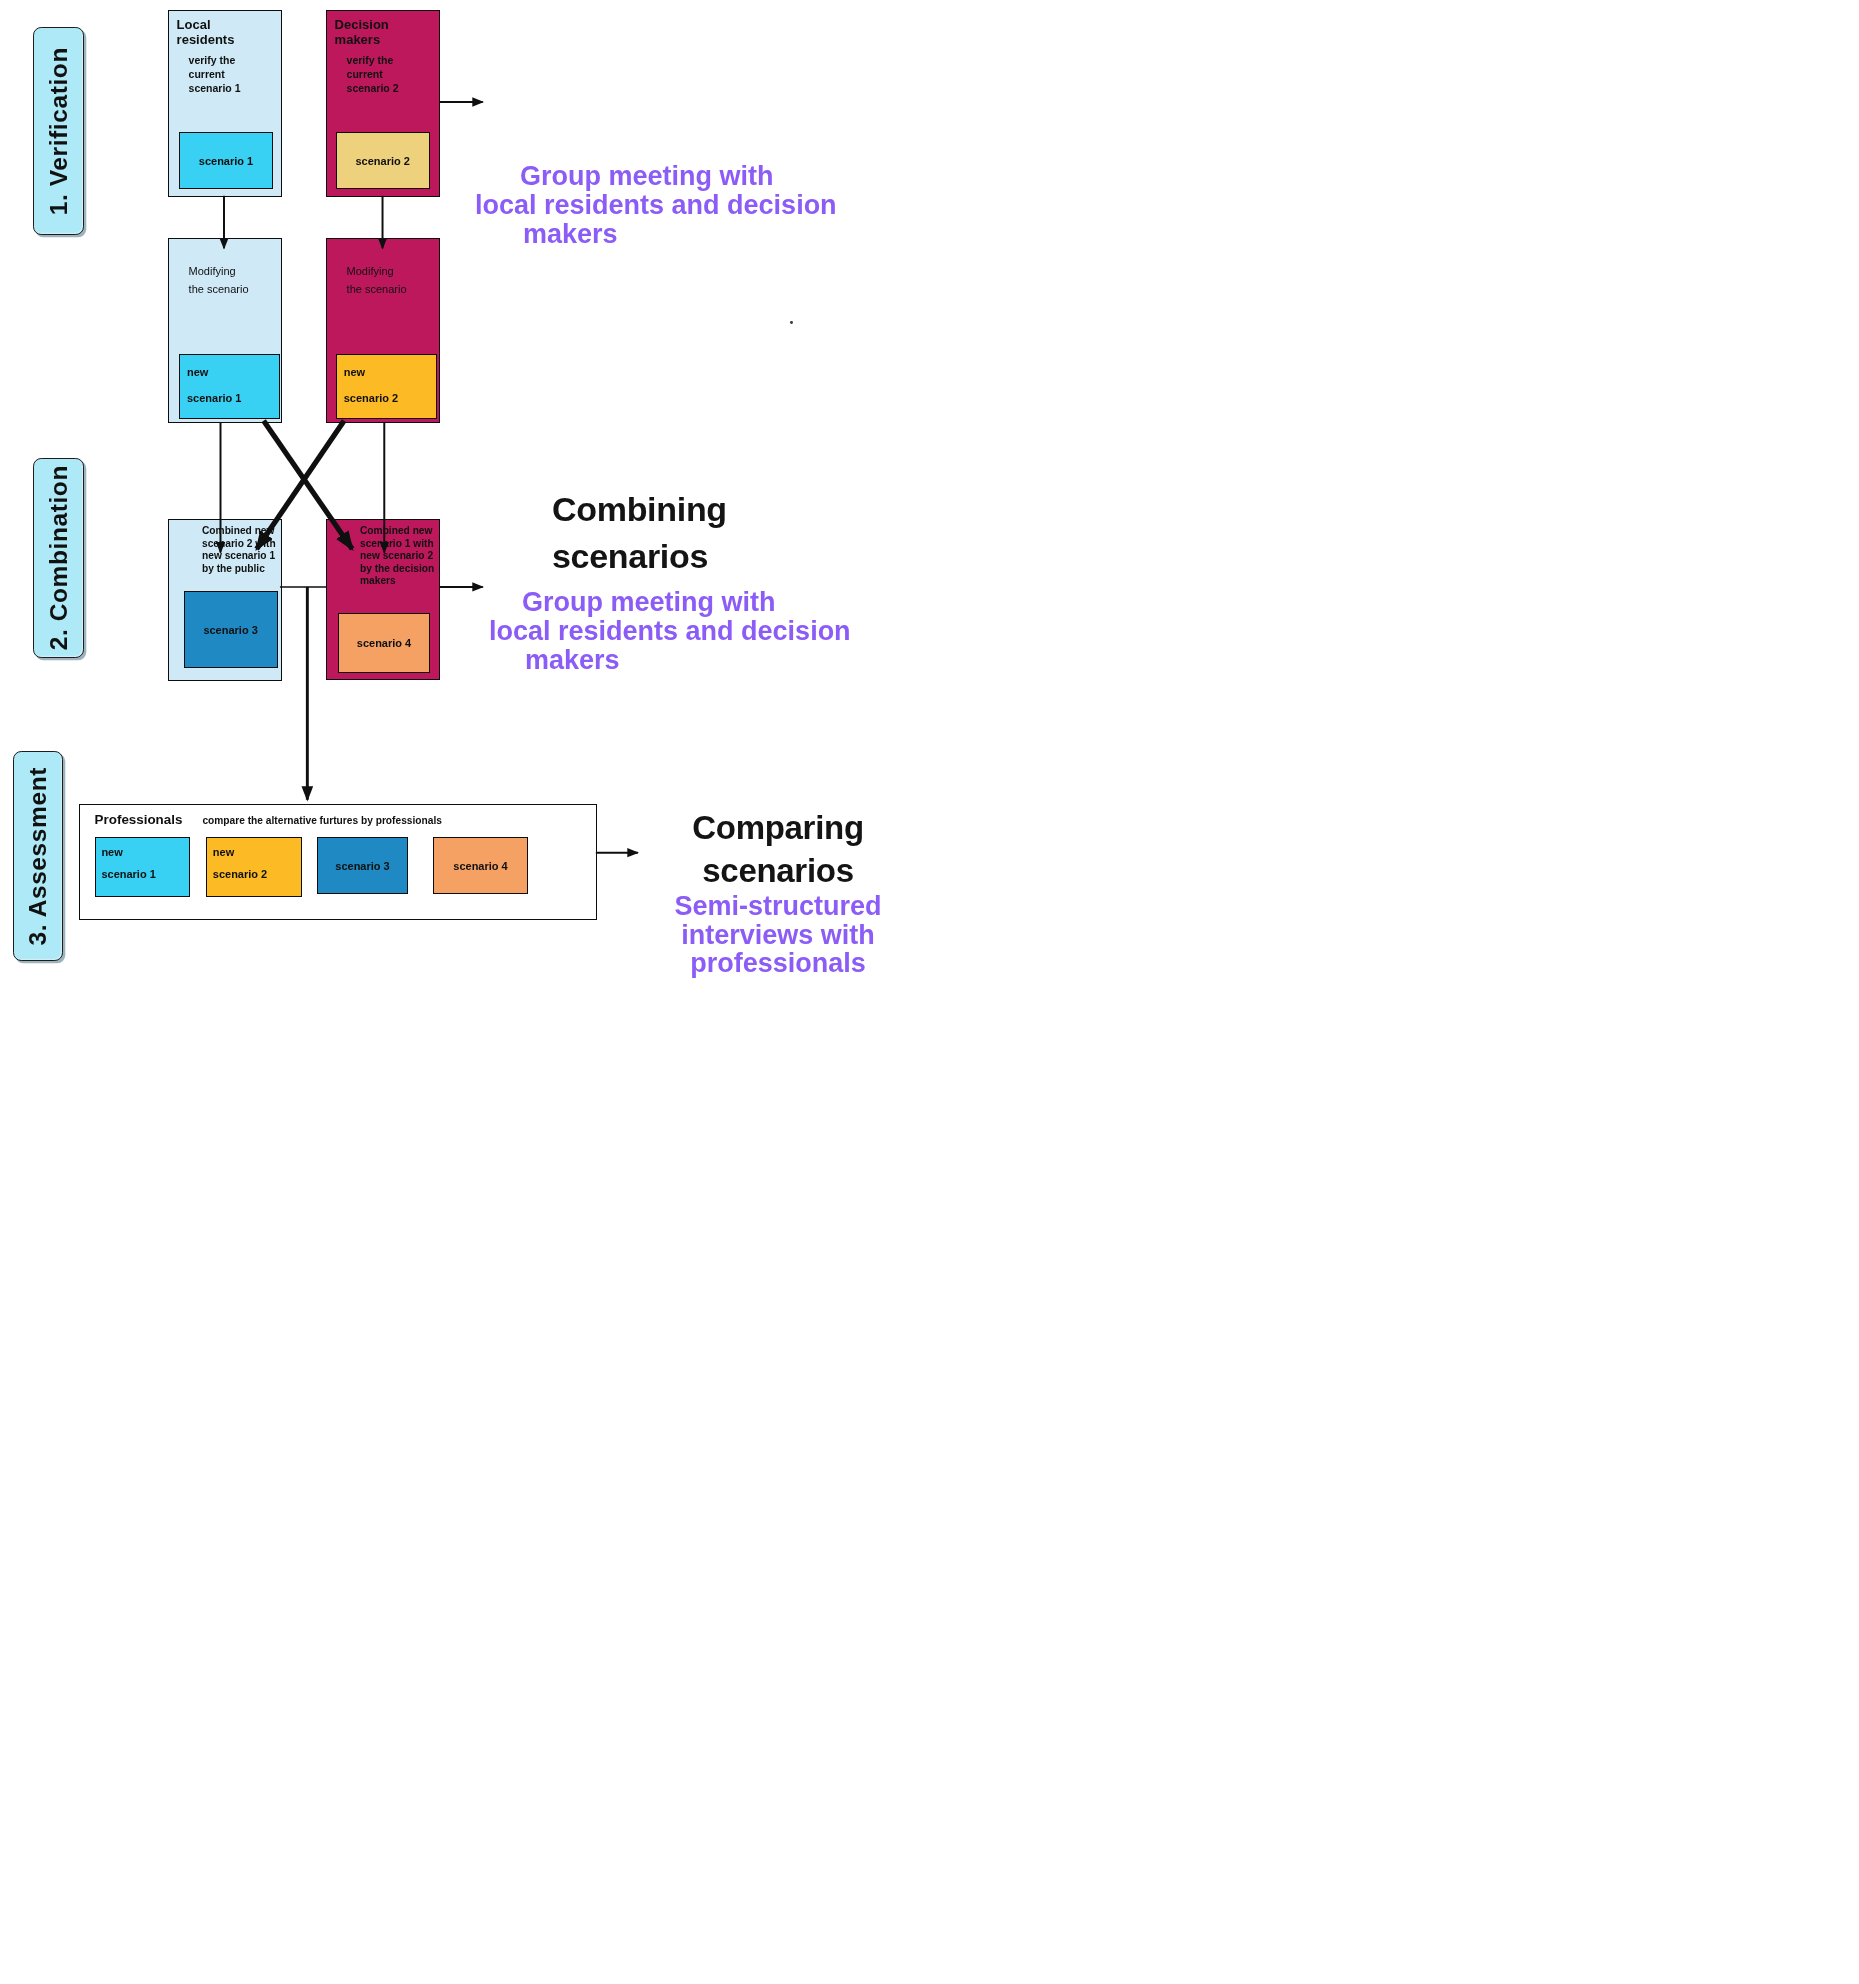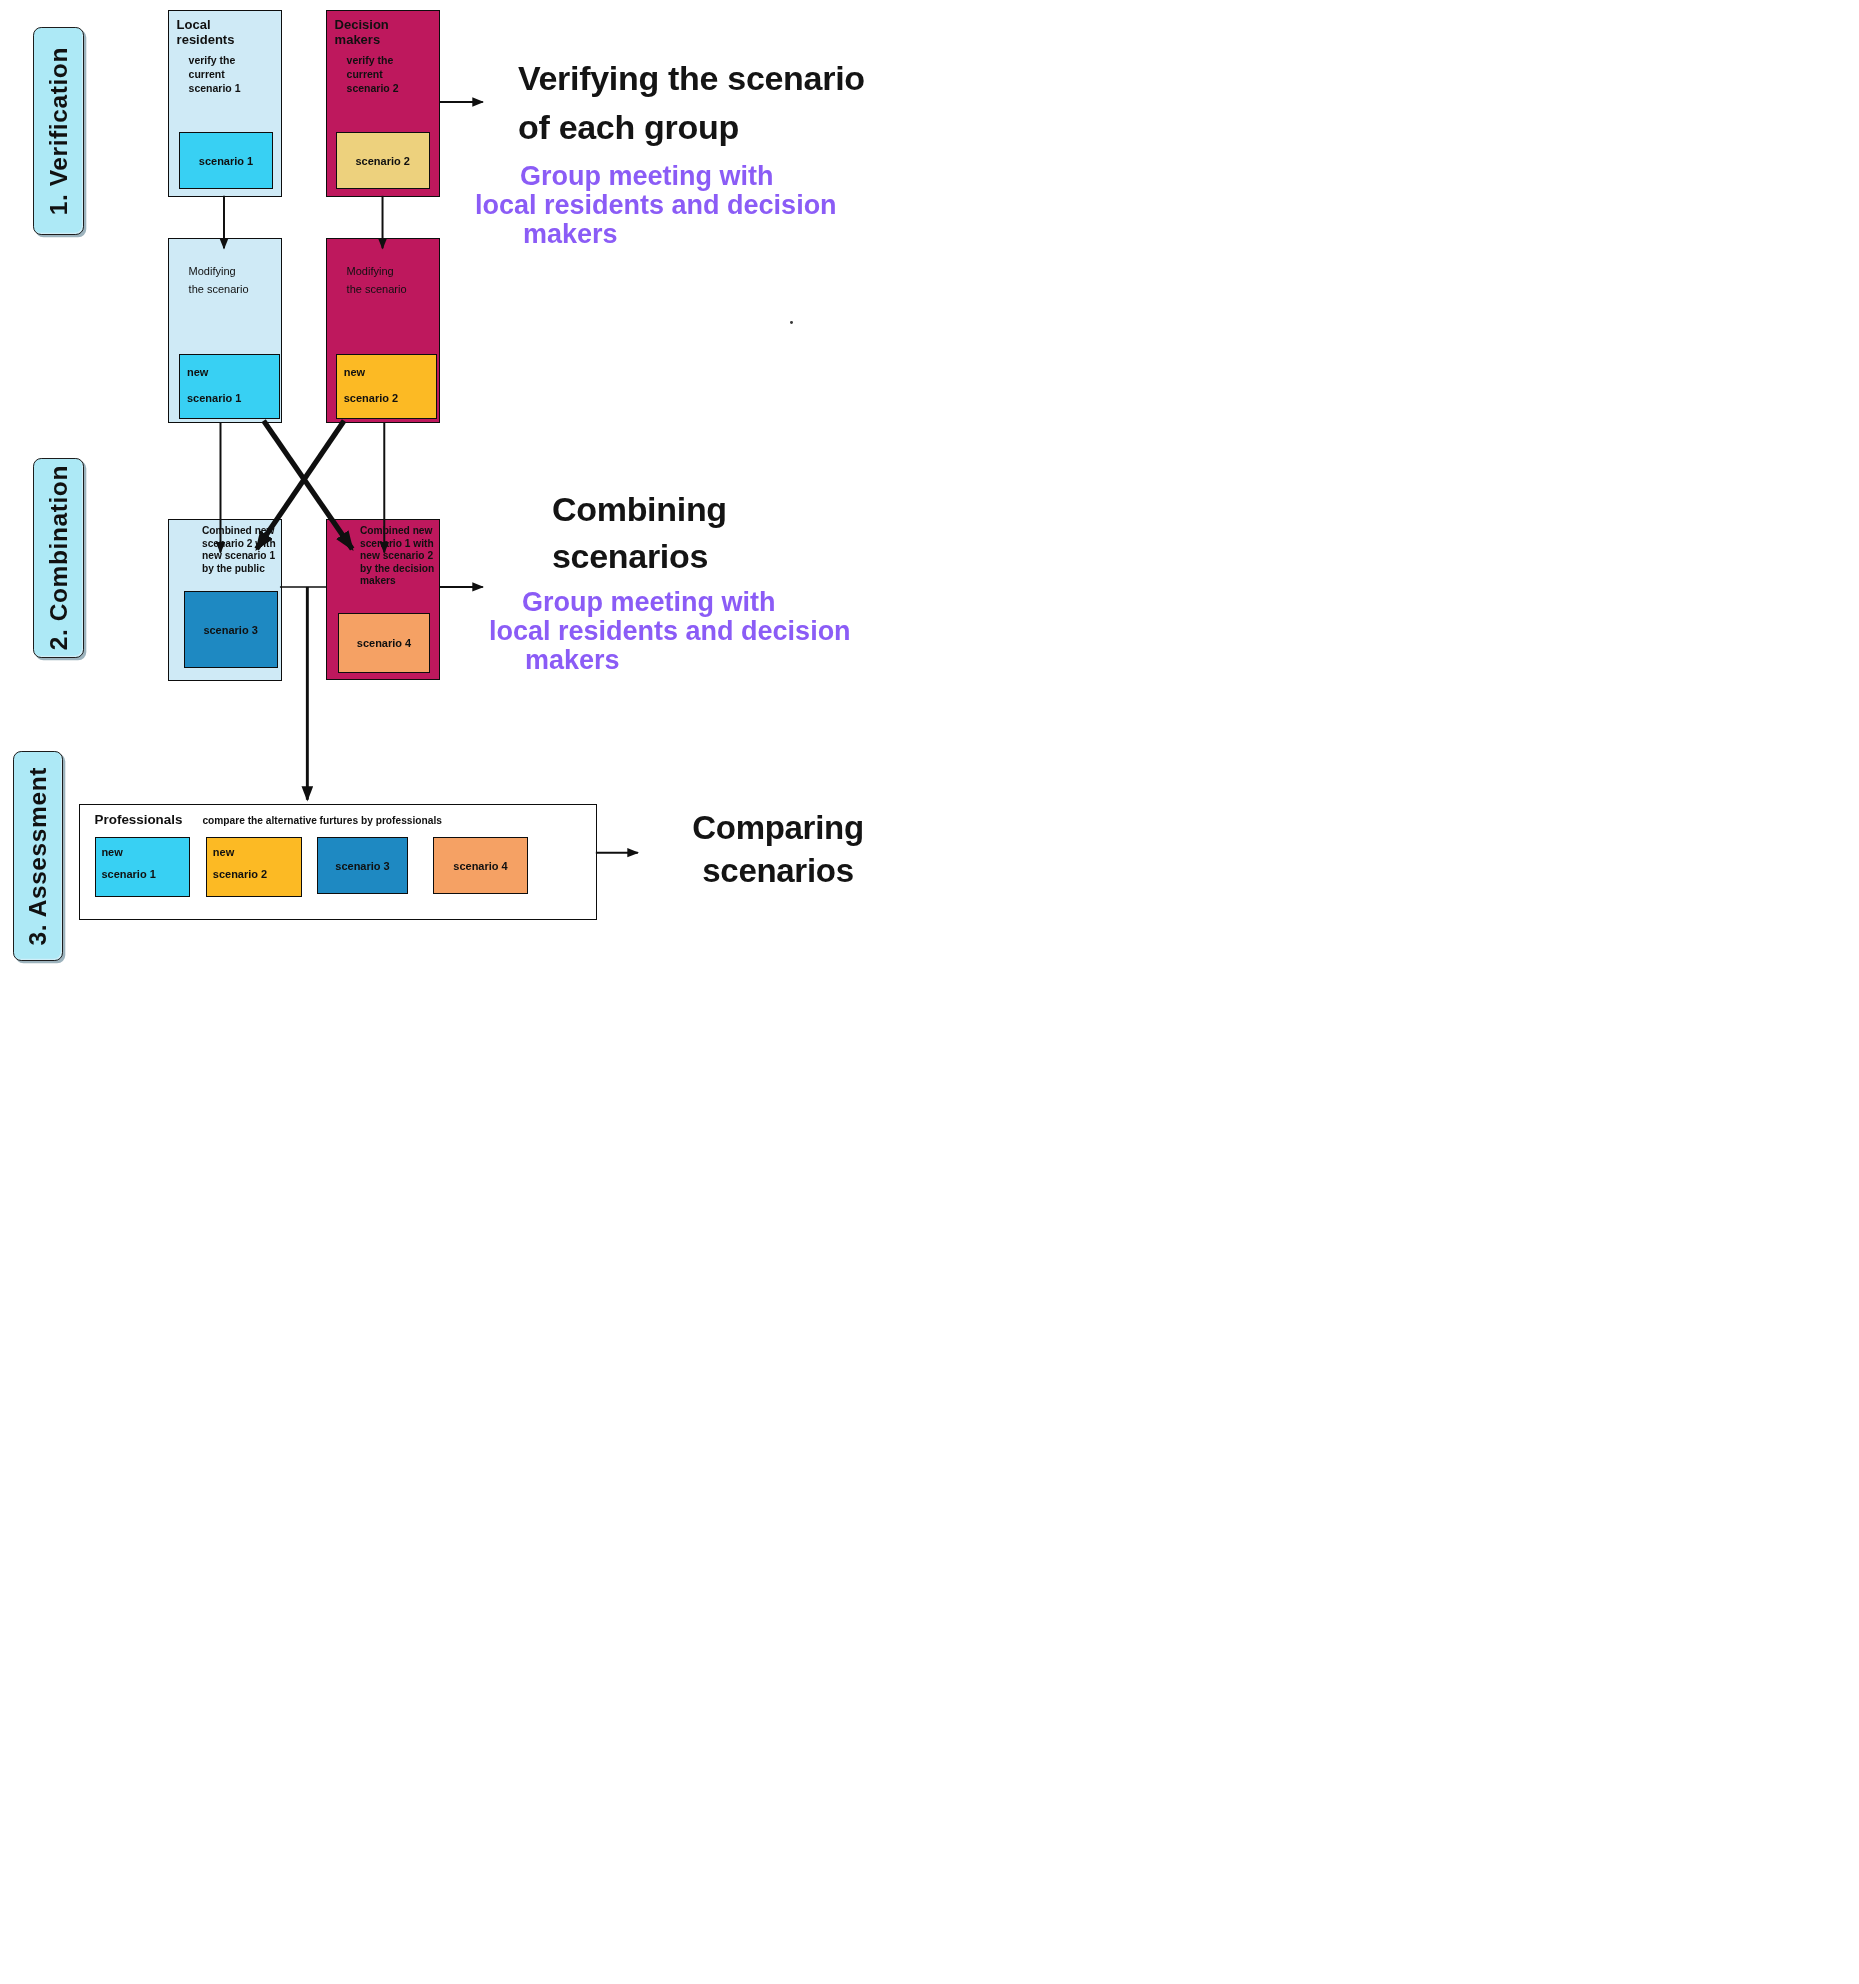--- a/index.html
+++ b/index.html
@@ -193,34 +193,35 @@
     <div class="a-chip lines pre" id="achip-2">new
 scenario 2</div>
     <div class="a-chip center" id="achip-3">
       <span>scenario 3</span>
     </div>
     <div class="a-chip center" id="achip-4">
       <span>scenario 4</span>
     </div>
   </div>
 
-  <div class="headline pre" id="t-verify-heading">Verifying the scenario
-of each group</div>
   <div class="cyannote" id="t-verify-note">
     <span class="ln1">Group meeting with</span>
     <span class="ln2">local residents and decision</span>
     <span class="ln3">makers</span>
   </div>
 
   <div class="headline pre" id="t-combine-heading">Combining
 scenarios</div>
   <div class="cyannote" id="t-combine-note">
     <span class="ln1">Group meeting with</span>
     <span class="ln2">local residents and decision</span>
     <span class="ln3">makers</span>
   </div>
 
   <div class="headline pre" id="t-compare-heading">Comparing
 scenarios</div>
+  <div class="cyannote pre" id="t-compare-note">Semi-structured
+interviews with
+professionals</div>
 
   <div class="speck"></div>
 </div>
 
 
 </body></html>

